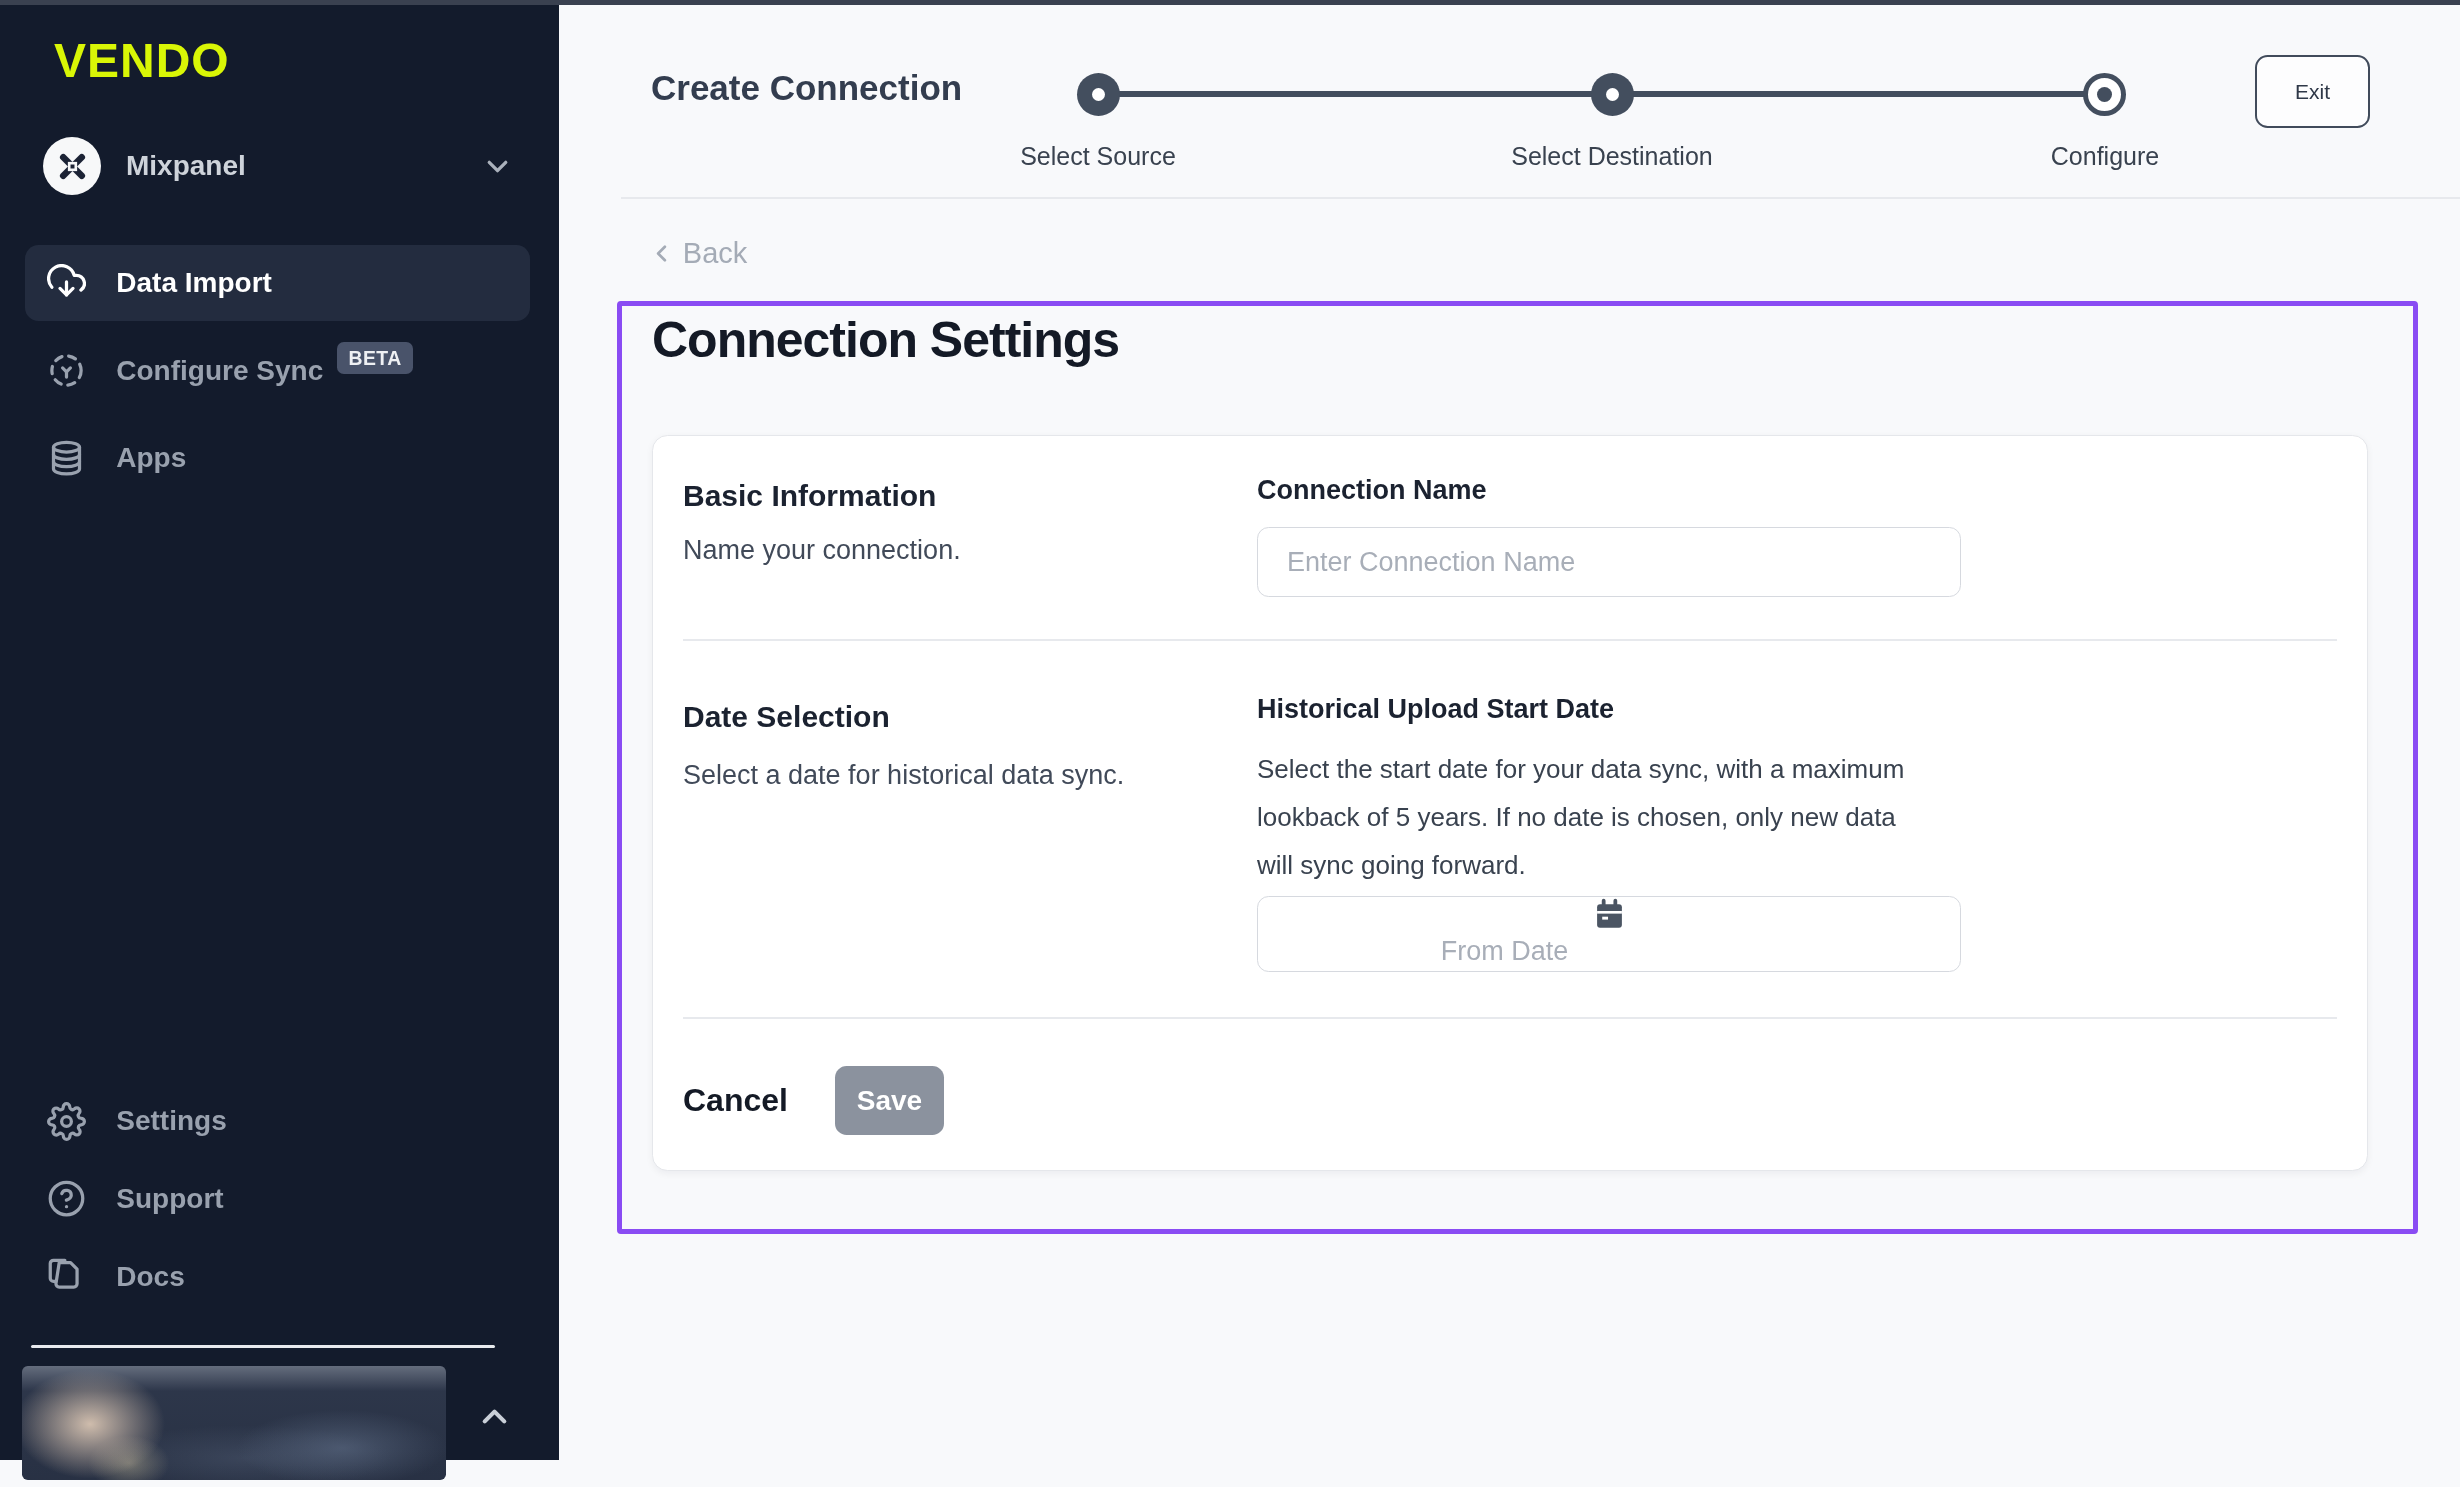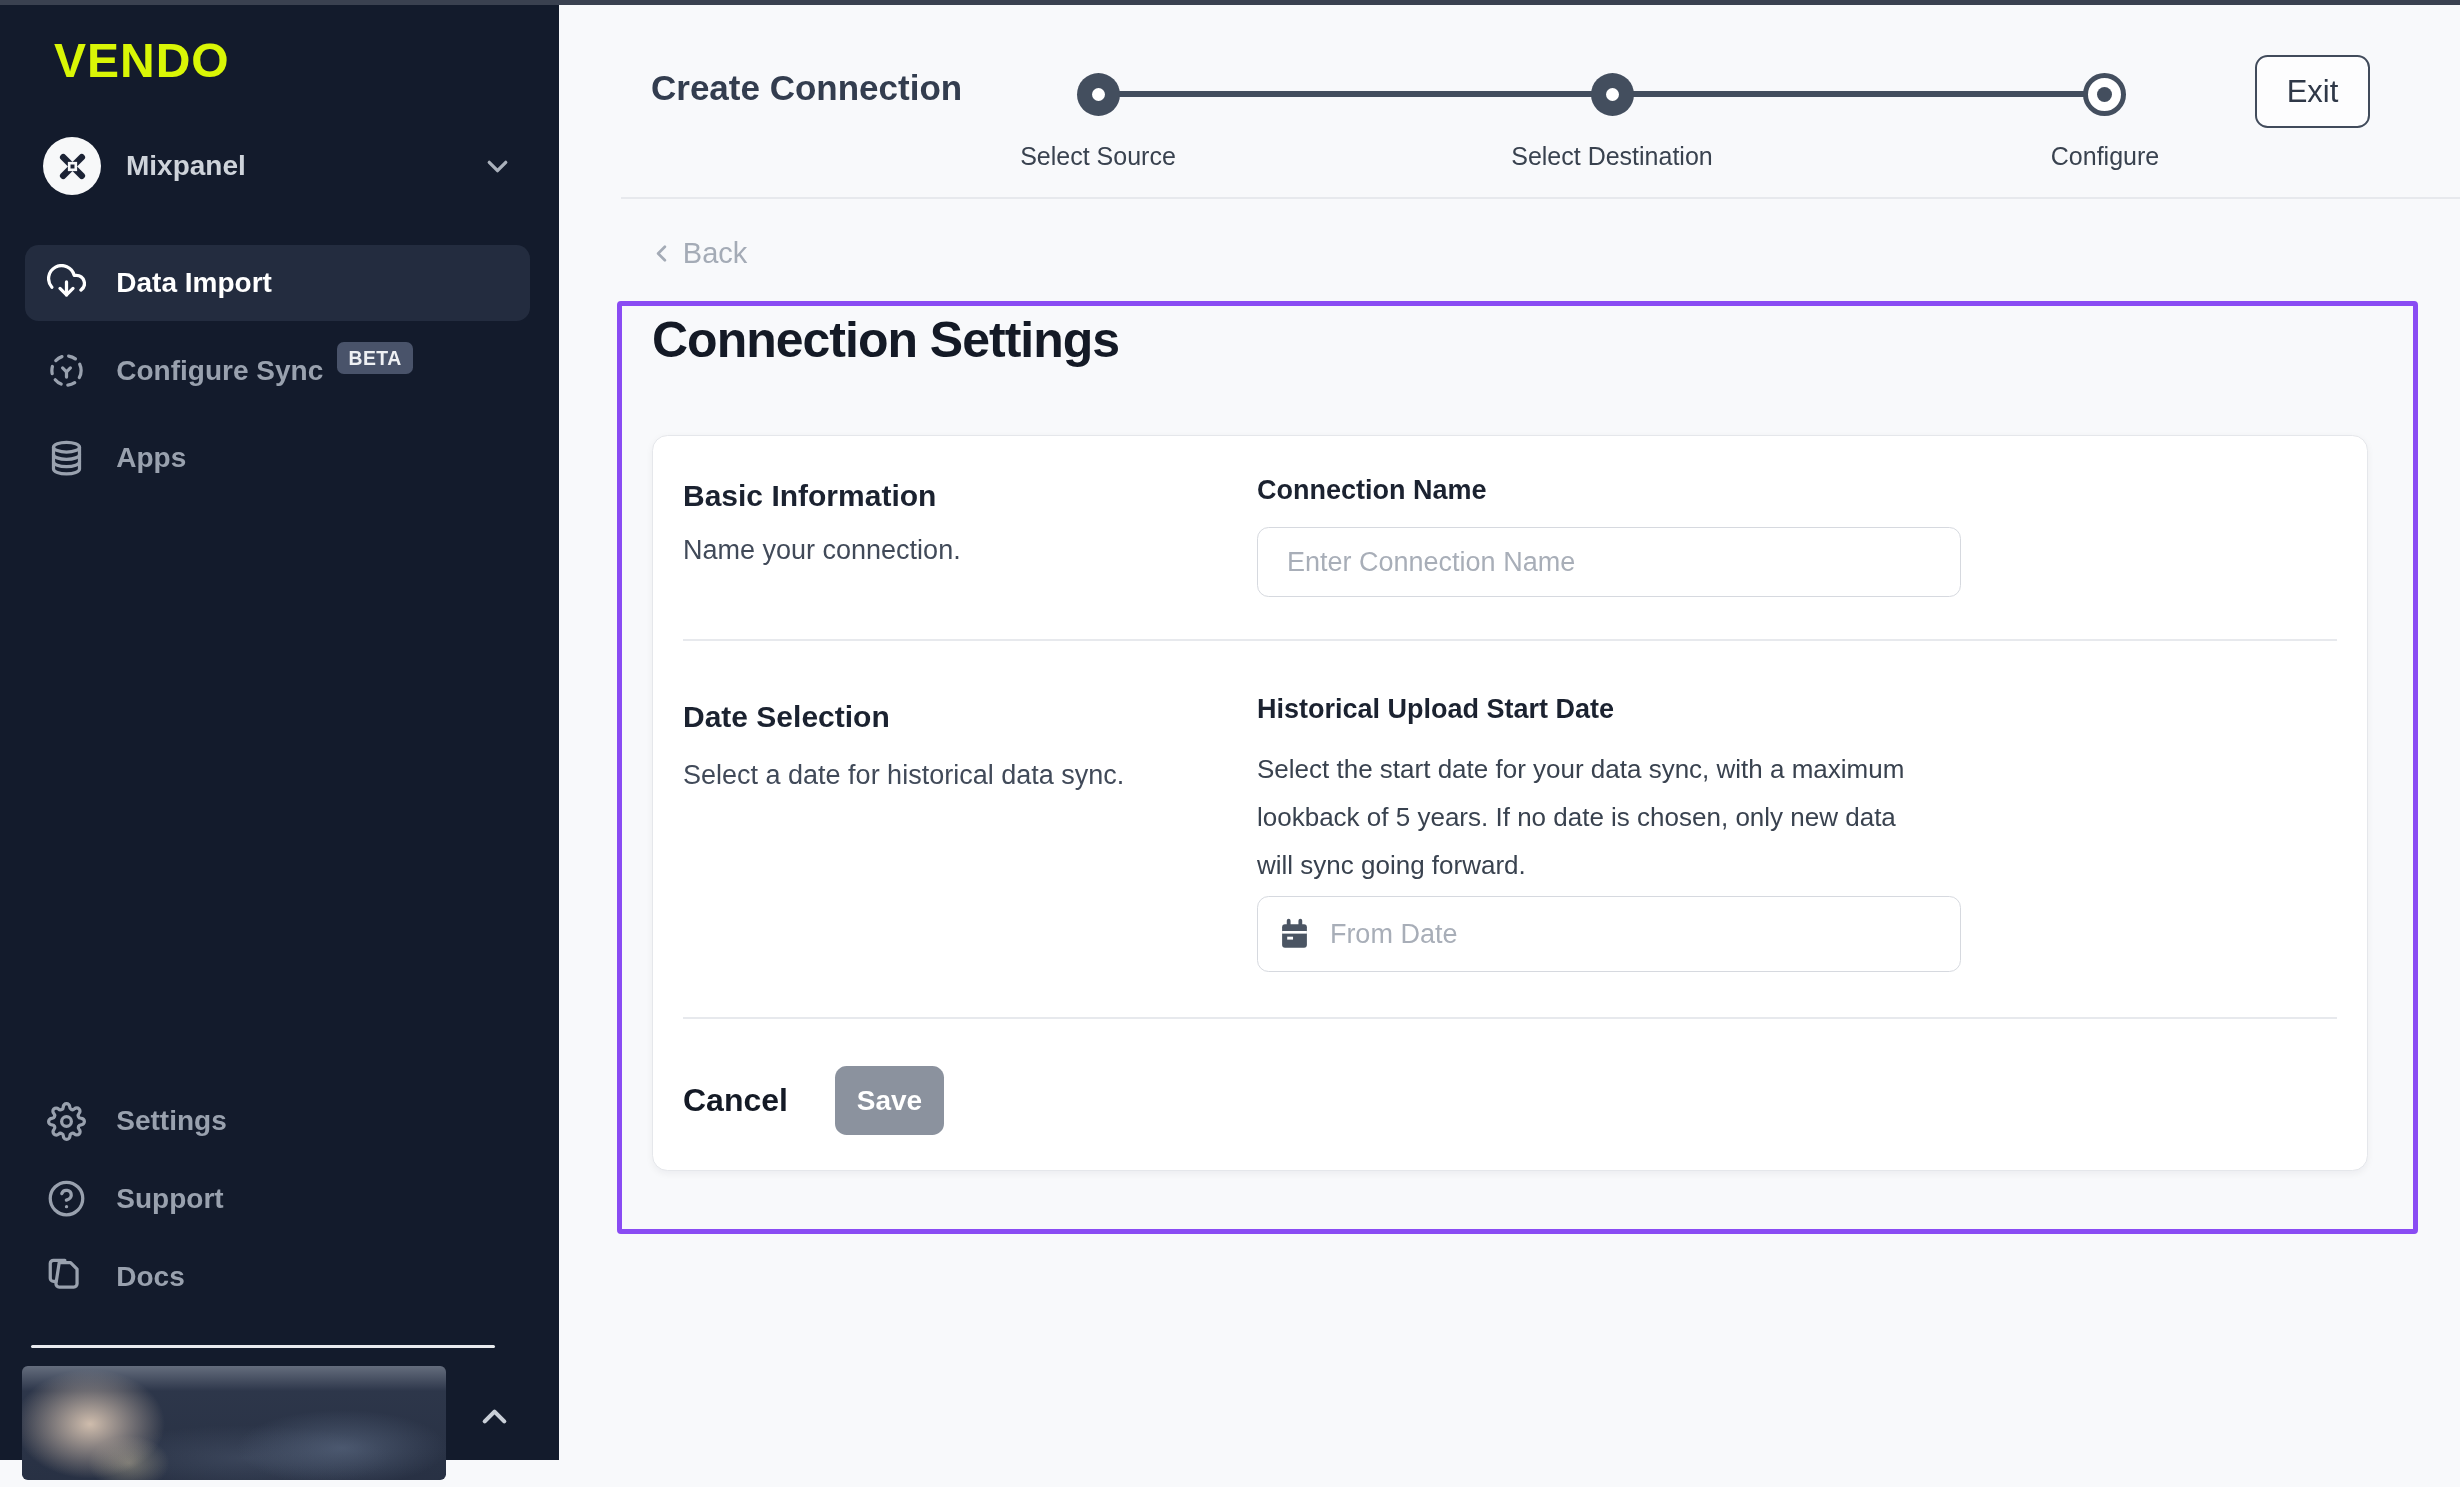--- a/index.html
+++ b/index.html
@@ -64,35 +64,35 @@
   .step-circle.complete::after{content:"";position:absolute;left:50%;top:50%;width:13.6px;height:13.6px;margin:-6.8px 0 0 -6.8px;border-radius:50%;background:#ffffff;}
   .step-circle.current{background:#ffffff;border:5.8px solid var(--slate);}
   .step-circle.current::after{content:"";position:absolute;left:50%;top:50%;width:15.5px;height:15.5px;margin:-7.8px 0 0 -7.8px;border-radius:50%;background:var(--slate);}
   .step-circle.c1{left:518px;}
   .step-circle.c2{left:1032px;}
   .step-circle.c3{left:1524px;}
   .step-label{position:absolute;top:142px;width:388px;text-align:center;font-size:25px;font-weight:500;color:#39424f;}
   .step-label.s1{left:345px;}
   .step-label.s2{left:859px;}
   .step-label.s3{left:1352px;}
-  .exit-btn{position:absolute;left:1696px;top:55px;width:115px;height:73px;border:2.9px solid #414b5b;border-radius:12.6px;background:#fdfdfe;font-size:31px;font-weight:500;color:#2f3848;display:flex;align-items:center;justify-content:center;cursor:pointer;}
+  .exit-btn{position:absolute;left:1696px;top:55px;width:115px;height:73px;border:2.9px solid #414b5b;border-radius:12.6px;background:#fdfdfe;font-size:21px;font-weight:500;color:#2f3848;display:flex;align-items:center;justify-content:center;cursor:pointer;}
 
   .back-link{position:absolute;left:89px;top:237px;display:flex;align-items:center;gap:7.8px;color:#a4abb6;font-size:29px;font-weight:500;cursor:pointer;}
 
   .purple-box{position:absolute;left:58px;top:301px;width:1801px;height:933px;border:5.8px solid var(--accent-purple);border-radius:3.9px;}
   .settings-title{position:absolute;left:93px;top:311px;font-size:50px;font-weight:800;letter-spacing:-1px;color:#141a26;}
 
   .card{position:absolute;left:93px;top:435px;width:1716px;height:736px;background:#ffffff;border:1.9px solid var(--card-border);border-radius:15.5px;box-shadow:0 2.9px 7.8px rgba(20,25,40,.05);}
   .sec-heading{position:absolute;font-size:30px;font-weight:700;color:#1b2230;}
   .sec-sub{position:absolute;font-size:27px;color:#414a59;}
   .field-label{position:absolute;font-size:27px;font-weight:700;color:#1b2230;}
   .help-text{position:absolute;left:604px;top:309px;width:670px;font-size:26px;line-height:48px;color:#39424f;}
   .text-input{position:absolute;left:604px;width:704px;height:70px;border:1.9px solid var(--input-border);border-radius:11.6px;background:#fff;font-family:"Liberation Sans","DejaVu Sans",sans-serif;font-size:27px;color:#1b2230;padding:0 23px;outline:none;}
   .text-input::placeholder{color:#a8aeb8;}
-  .input-icon-wrap{position:absolute;left:604px;top:460px;width:704px;height:76px;border:1.9px solid var(--input-border);border-radius:11.6px;background:#fff;display:flex;align-items:center;padding:0 19.4px;}
+  .input-icon-wrap{position:absolute;left:604px;top:460px;width:704px;height:76px;border:1.9px solid var(--input-border);border-radius:11.6px;background:#fff;display:flex;align-items:center;padding:0 19.4px;flex-direction:column;}
   .input-icon-wrap input{border:none;outline:none;flex:1;font-family:"Liberation Sans","DejaVu Sans",sans-serif;font-size:27px;color:#1b2230;margin-left:17.5px;background:transparent;}
   .input-icon-wrap input::placeholder{color:#a8aeb8;}
   .card-divider{position:absolute;left:30px;width:1654px;height:1.9px;background:#e7e9ed;}
   .card-footer{position:absolute;left:30px;top:623px;height:83px;display:flex;align-items:center;gap:47px;}
   .cancel-btn{font-size:32px;font-weight:700;color:#141a26;background:none;border:none;cursor:pointer;font-family:inherit;}
   .save-btn{width:109px;height:69px;background:var(--save-bg);color:#ffffff;border:none;border-radius:11.6px;font-size:28px;font-weight:700;cursor:pointer;font-family:inherit;}
 </style>
 </head>
 <body>
 

